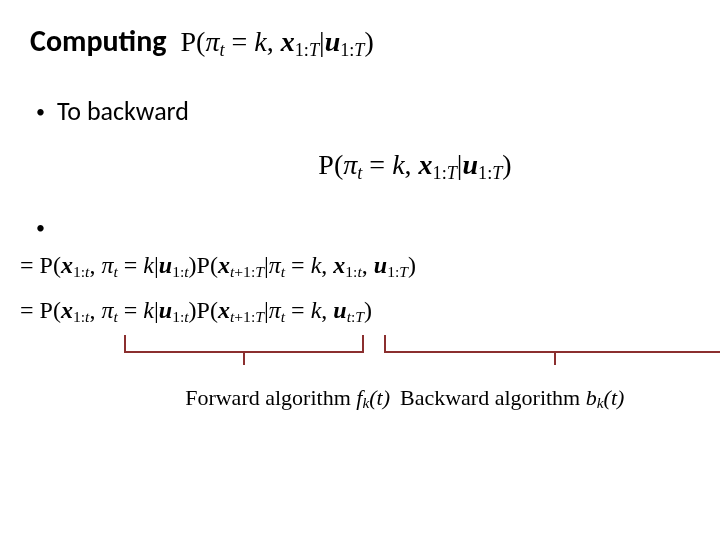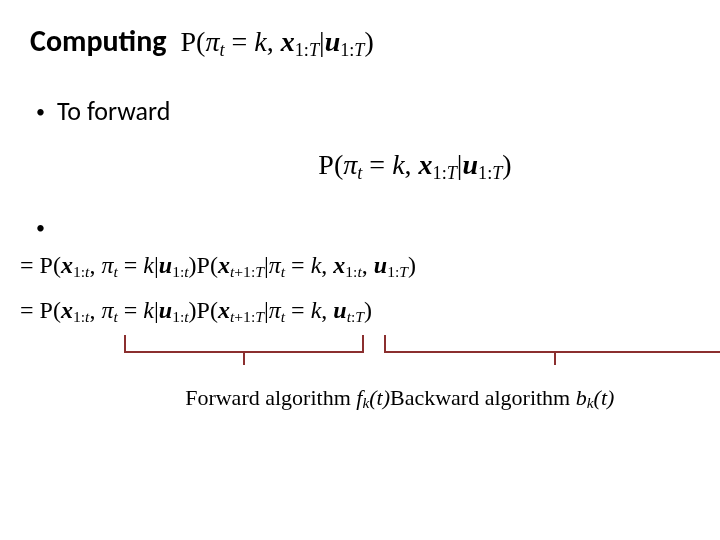--- a/index.html
+++ b/index.html
@@ -117,40 +117,40 @@
   .label {
     font-family: "Times New Roman", Times, serif;
     font-size: 22px;
     white-space: nowrap;
   }
   .label .algo-name { font-style: normal; }
   .label .sym { font-style: italic; }
   .label .sub { font-size: 0.7em; vertical-align: -0.2em; font-style: italic; }
   .label .arg { font-style: italic; }
   .label-left { width: 310px; }
-  .label-right { }
+  .label-right { margin-left: 10px; }
 
   .upright { font-style: normal; }
   .script-T { font-family: "Times New Roman", serif; font-style: italic; }
 </style>
 </head>
 <body>
 
 <div class="slide">
 
   <div class="title-row">
     <span class="title-text">Computing</span>
     <span class="title-math">
       <span class="upright">P(</span>π<span class="isub">t</span> <span class="upright">=</span> k<span class="upright">,</span> <span class="bold-x">x</span><span class="nsub">1:<span class="script-T">T</span></span><span class="upright">|</span><span class="bold-u">u</span><span class="nsub">1:<span class="script-T">T</span></span><span class="upright">)</span>
     </span>
   </div>
 
   <div class="bullet bullet1">
     <span class="dot">•</span>
-    <span>To forward</span>
+    <span>To backward</span>
   </div>
 
   <div class="center-math">
     <span class="upright">P(</span>π<span class="isub">t</span> <span class="upright">=</span> k<span class="upright">,</span> <span class="bold-x">x</span><span class="nsub">1:<span class="script-T">T</span></span><span class="upright">|</span><span class="bold-u">u</span><span class="nsub">1:<span class="script-T">T</span></span><span class="upright">)</span>
   </div>
 
   <div class="bullet bullet2">
     <span class="dot">•</span>
   </div>
 

